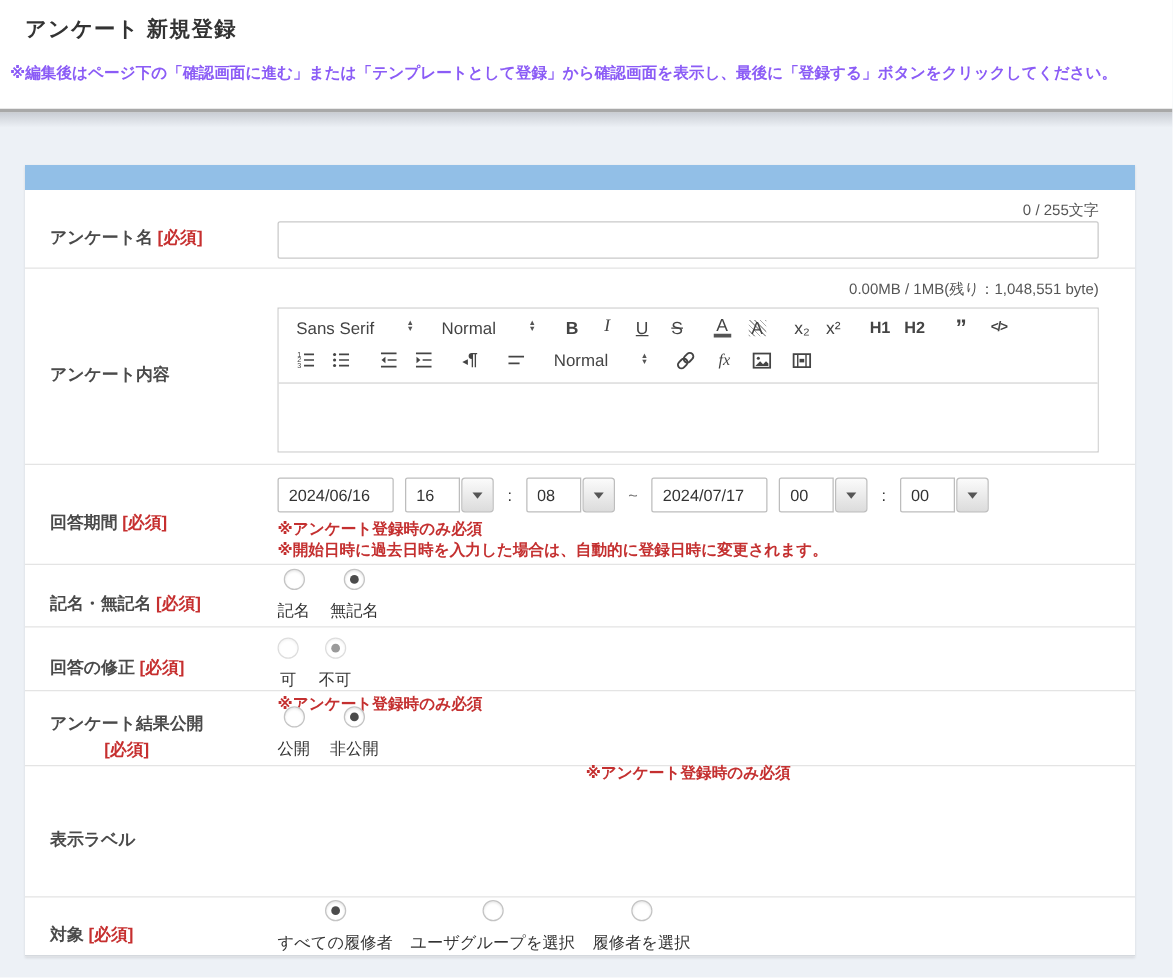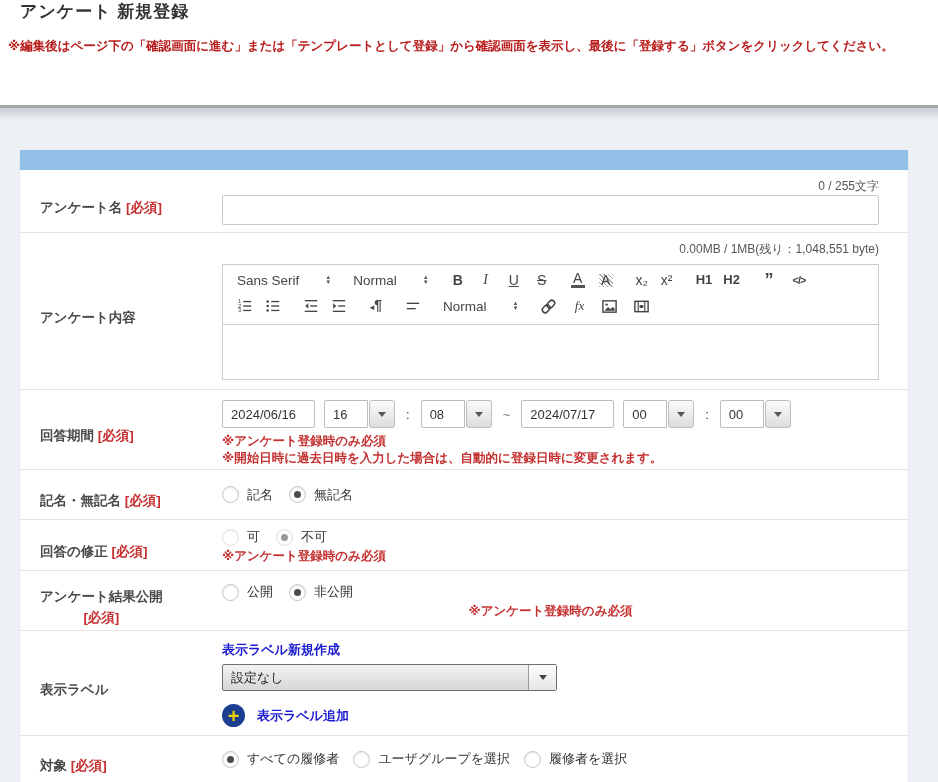--- a/index.html
+++ b/index.html
@@ -5,25 +5,25 @@
   * { box-sizing: border-box; }
   html,body { margin:0; padding:0; }
   body {
     width:938px; height:782px; overflow:hidden;
     background:#edf1f6;
     font-family:"Liberation Sans","DejaVu Sans",sans-serif;
     color:#333;
   }
   
   .top {
-    background:#fff; height:108px; padding-top:0;
+    background:#fff; height:90px; padding-top:12px;
     border-bottom:3px solid #a8a8a8;
   }
   .page-title { margin:0 0 0 20px; font-size:17px; font-weight:bold; color:#333; letter-spacing:1px; }
-  .notice { margin:15px 0 0 8px; font-size:12.5px; font-weight:bold; color:#b91c1c; }
+  .notice { margin:15px 0 0 8px; font-size:12.5px; font-weight:bold; color:#8b5cf6; }
   .top-shadow { height:12px; background:linear-gradient(#c9cdd4, #edf1f6); }
 
   
   .panel {
     width:888px; margin:30px 0 0 20px; background:#fff;
     box-shadow:0 1px 2px rgba(0,0,0,.10);
   }
   .panel-bar { height:20px; background:#92bfe7; }
   .row { display:flex; border-bottom:1px solid #e4e4e4; }
   .label-cell {
@@ -64,21 +64,21 @@
     width:26px; height:28px; margin-left:1px;
     border:1px solid #bdbdbd; border-radius:3px;
     background:linear-gradient(#fbfbfb,#dcdcdc);
     display:flex; align-items:center; justify-content:center; cursor:pointer;
   }
   .tri-down { width:0; height:0; border-left:4px solid transparent; border-right:4px solid transparent; border-top:5px solid #555; }
   .sep { font-size:13px; color:#333; padding:0 2px; }
 
   
   .radio-line { display:flex; align-items:center; gap:16px; font-size:13px; color:#333; }
-  .opt { display:flex; align-items:center; gap:8px; cursor:pointer; }
+  .opt { display:flex; align-items:center; gap:8px; cursor:pointer;flex-direction:column; }
   .rb {
     width:17px; height:17px; border:1px solid #c4c4c4; border-radius:50%;
     background:#fff; position:relative; flex:0 0 17px;
     box-shadow:inset 0 1px 2px rgba(0,0,0,.10);
   }
   .rb.checked::after { content:""; position:absolute; inset:4px; border-radius:50%; background:#4b4b4b; }
   .rb.disabled { border-color:#ddd; box-shadow:inset 0 1px 2px rgba(0,0,0,.05); }
   .rb.disabled.checked::after { background:#9a9a9a; }
 
   
@@ -372,35 +372,20 @@
         </span>
       </div>
       <div class="rednote" style="margin-top:2px">※アンケート登録時のみ必須</div>
     </div>
   </div>
 
   <div class="row r-label">
     <div class="label-cell">
       <span>表示ラベル</span>
     </div>
-    <div class="content-cell" style="padding-top:9px">
-      <a class="blue-link">表示ラベル新規作成</a>
-      <div class="select">
-        <span class="select-text">設定なし</span>
-        <span class="select-btn">
-            <span class="tri-down"></span>
-          </span>
-      </div>
-      <div class="plus-row">
-        <span class="plus-btn">
-            <span>+</span>
-          </span>
-        <a class="blue-link">表示ラベル追加</a>
-      </div>
-    </div>
   </div>
 
   <div class="row r-target" style="border-bottom:1px solid #d5d9de">
     <div class="label-cell">
       <span><span>対象</span>
       <span class="req">[必須]</span></span>
     </div>
     <div class="content-cell" style="display:flex;align-items:center">
       <div class="radio-line" style="gap:14px">
         <span class="opt">

